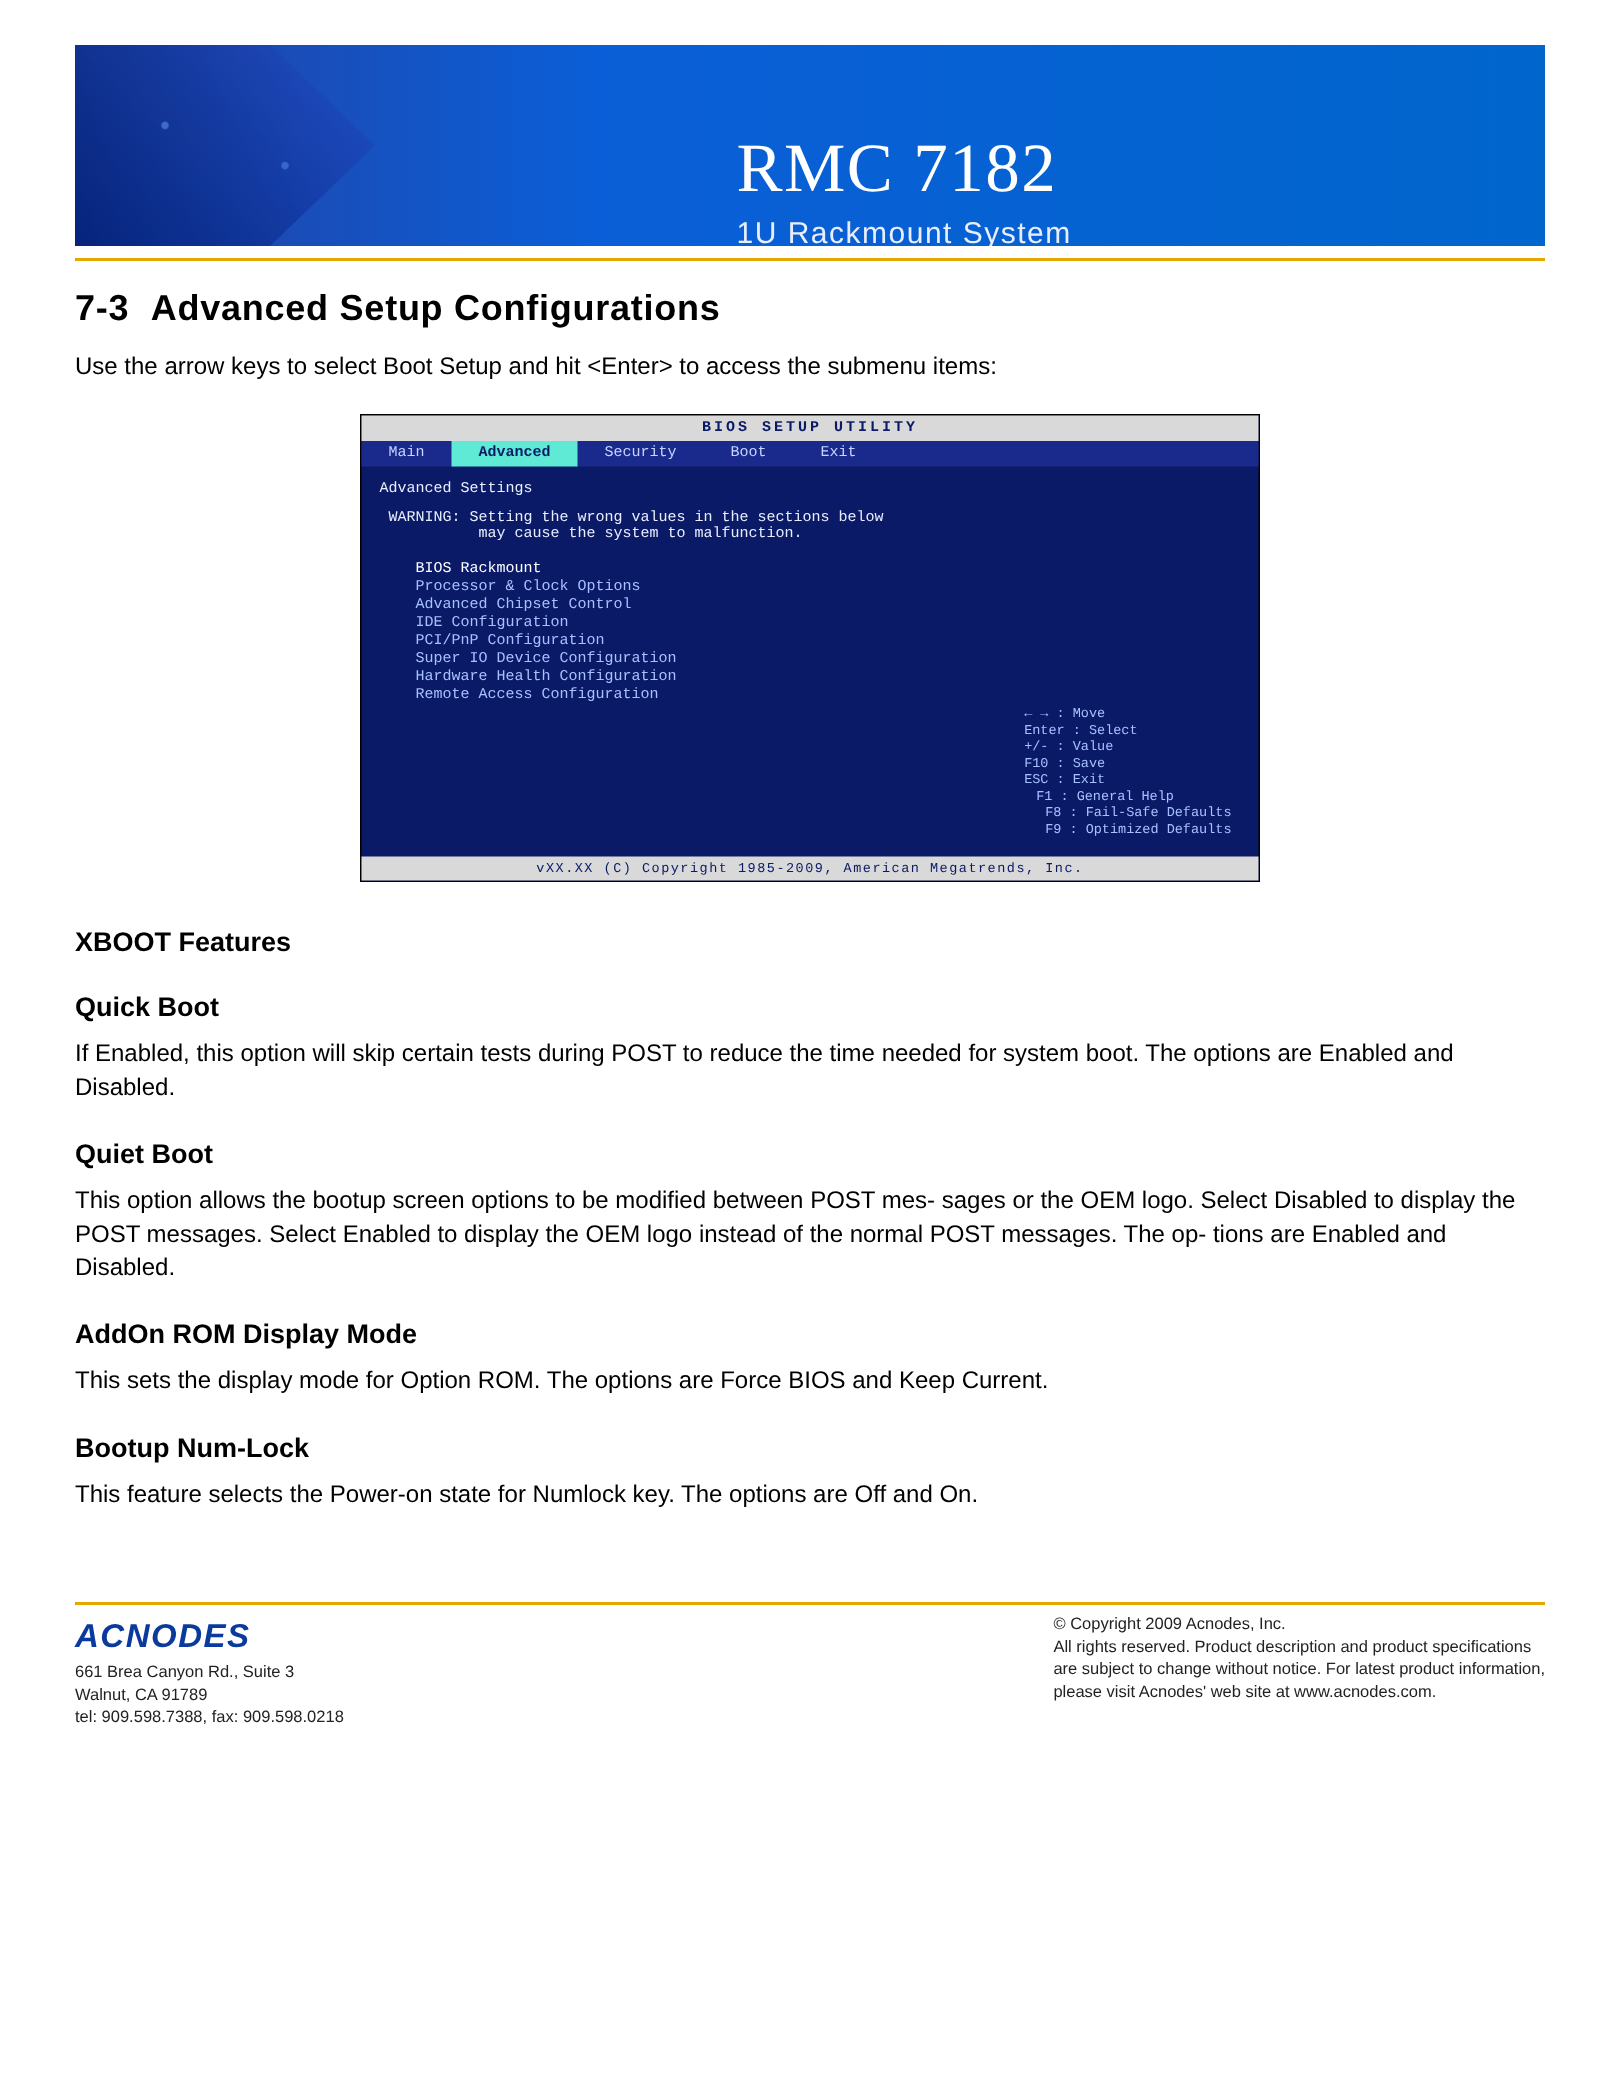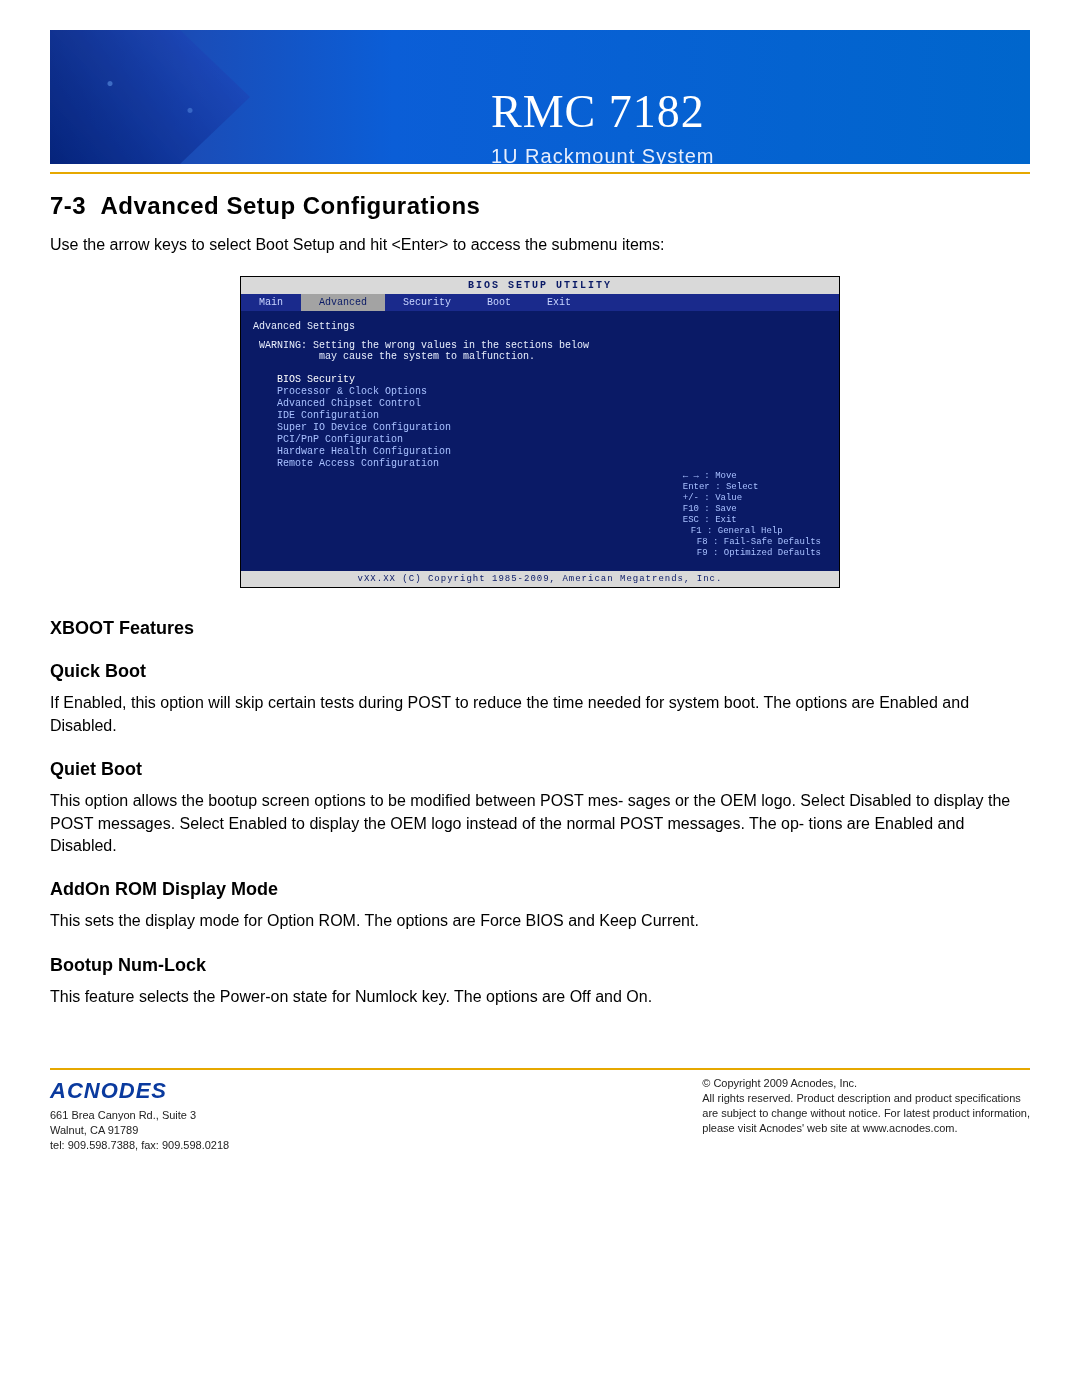--- a/index.html
+++ b/index.html
@@ -98,22 +98,23 @@
   .bios-menubar {
     display: flex;
     background: #1a2a8c;
     color: #c8d4ff;
     font-size: 10px;
   }
   .bios-tab {
     padding: 3px 18px;
   }
   .bios-tab.active {
-    background: #a3a3a3;
+    background: #5eead4;
     color: #0a1a66;
+    font-weight: bold;
   }
   .bios-body {
     padding: 10px 12px 6px 12px;
     min-height: 260px;
     position: relative;
   }
   .bios-heading {
     color: #e8eefc;
     margin-bottom: 8px;
   }
@@ -198,26 +199,26 @@
         <div class="bios-tab">Boot</div>
         <div class="bios-tab">Exit</div>
       </div>
       <div class="bios-body">
         <div class="bios-heading">Advanced Settings</div>
         <div class="bios-warning">
           <div>WARNING: Setting the wrong values in the sections below</div>
           <div style="padding-left:60px">may cause the system to malfunction.</div>
         </div>
         <div class="bios-list">
-          <div class="hl">BIOS Security</div>
+          <div class="hl">BIOS Rackmount</div>
           <div>Processor &amp; Clock Options</div>
           <div>Advanced Chipset Control</div>
           <div>IDE Configuration</div>
+          <div>PCI/PnP Configuration</div>
           <div>Super IO Device Configuration</div>
-          <div>PCI/PnP Configuration</div>
           <div>Hardware Health Configuration</div>
           <div>Remote Access Configuration</div>
         </div>
         <div class="bios-help">
           <div>← → : Move</div>
           <div>Enter : Select</div>
           <div>+/- : Value</div>
           <div>F10 : Save</div>
           <div>ESC : Exit</div>
           <div style="padding-left:8px">F1 : General Help</div>

